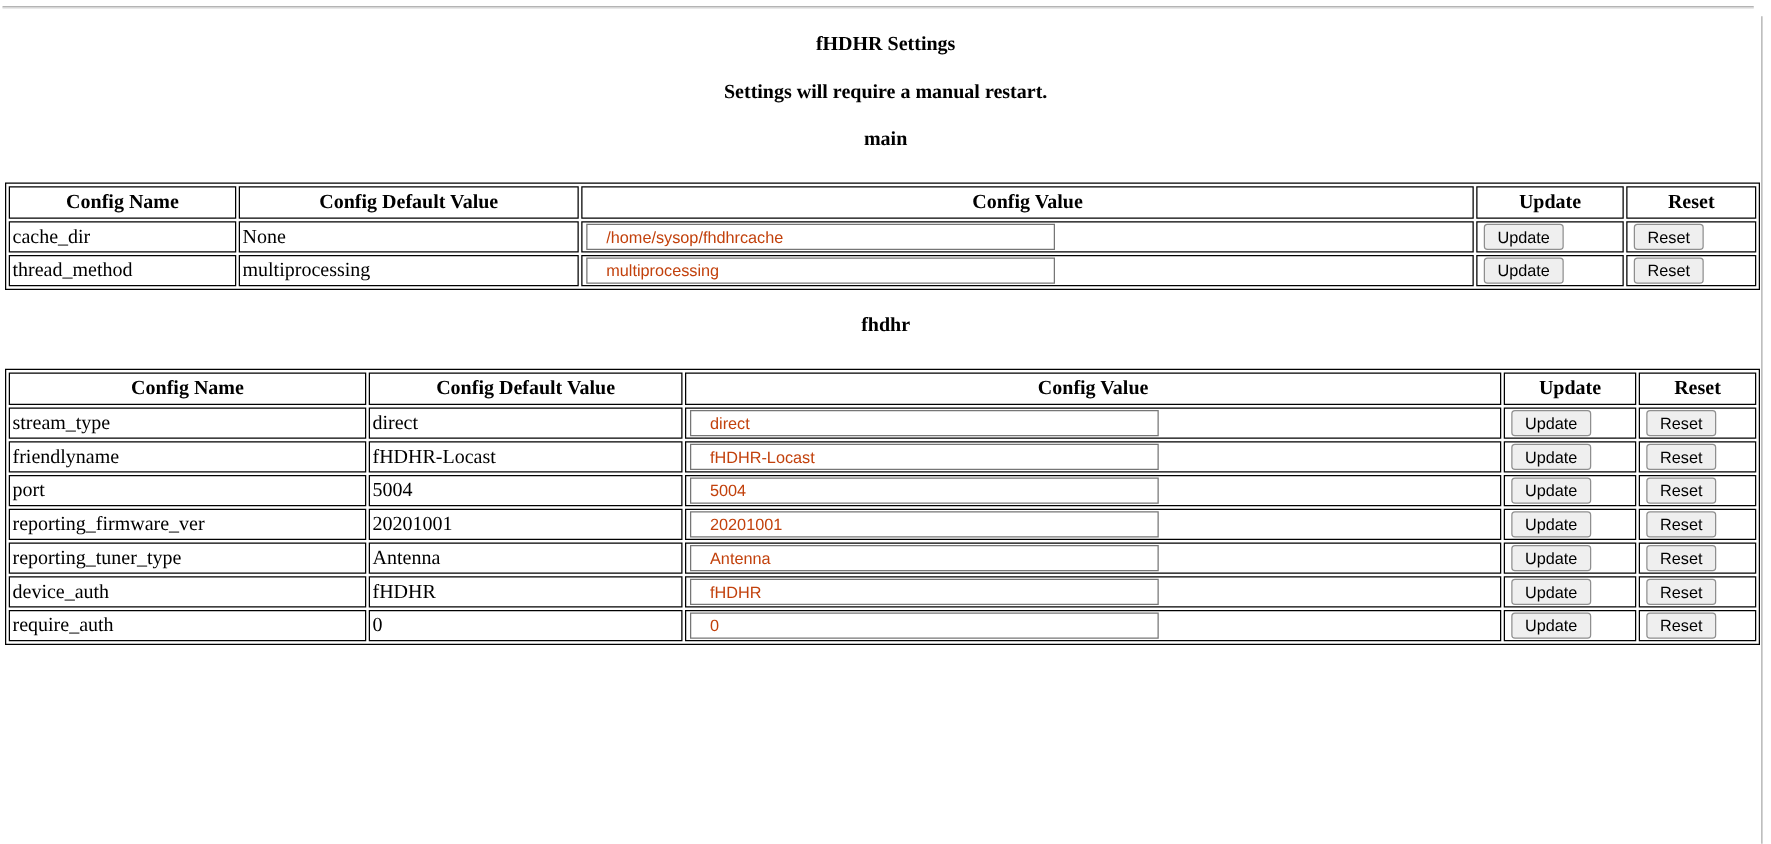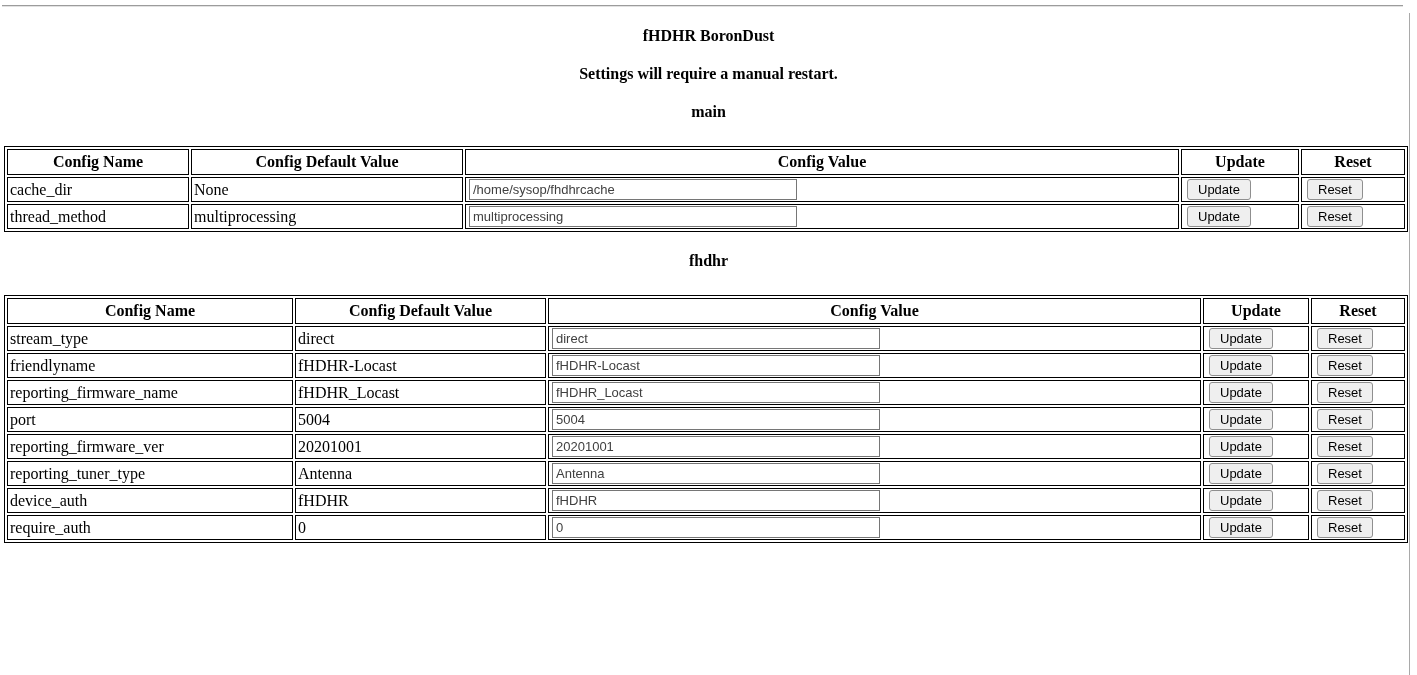--- a/index.html
+++ b/index.html
@@ -76,29 +76,29 @@
   table.t-main col.c-reset   { width: 104px; }
   
   table.t-fhdhr col.c-name    { width: 286px; }
   table.t-fhdhr col.c-default { width: 251px; }
   table.t-fhdhr col.c-value   { width: 653px; }
   table.t-fhdhr col.c-update  { width: 106px; }
   table.t-fhdhr col.c-reset   { width: 94px; }
 
   input.config-input {
     box-sizing: border-box;
-    width: 328px;
+    width: 375px;
     height: 21px;
     margin: 1px 0 1px 1px;
     border: 1px solid #767676;
     background: #fff;
-    padding: 0 2px 0 3px;
+    padding: 0 2px 0 15px;
     font-family: "Liberation Sans", sans-serif;
     font-size: 13px;
-    color: #404040;
+    color: #c2410c;
   }
   button.form-btn {
     box-sizing: border-box;
     height: 21px;
     margin: 1px 0 1px 3px;
     padding: 0 10px;
     background: #efefef;
     border: 1px solid #8f8f8f;
     border-radius: 3px;
     font-family: "Liberation Sans", sans-serif;
@@ -107,21 +107,21 @@
   }
 </style>
 </head>
 <body>
 
 <div class="page">
 
   <hr class="top-divider">
   <div class="window-edge"></div>
 
-  <p class="title">fHDHR BoronDust</p>
+  <p class="title">fHDHR Settings</p>
   <p class="title">Settings will require a manual restart.</p>
 
   <p class="title">main</p>
 
   <table class="config-table t-main">
     <colgroup>
       <col class="c-name">
         <col class="c-default">
         <col class="c-value">
         <col class="c-update">
@@ -209,33 +209,20 @@
     </td>
     <td>
       <button class="form-btn btn-update">Update</button>
     </td>
     <td>
       <button class="form-btn btn-reset">Reset</button>
     </td>
   </tr>
 
 
-  <tr>
-    <td>reporting_firmware_name</td>
-    <td>fHDHR_Locast</td>
-    <td>
-      <input type="text" class="config-input" value="fHDHR_Locast" style="">
-    </td>
-    <td>
-      <button class="form-btn btn-update">Update</button>
-    </td>
-    <td>
-      <button class="form-btn btn-reset">Reset</button>
-    </td>
-  </tr>
 
 
 
   <tr>
     <td>port</td>
     <td>5004</td>
     <td>
       <input type="text" class="config-input" value="5004" style="">
     </td>
     <td>

